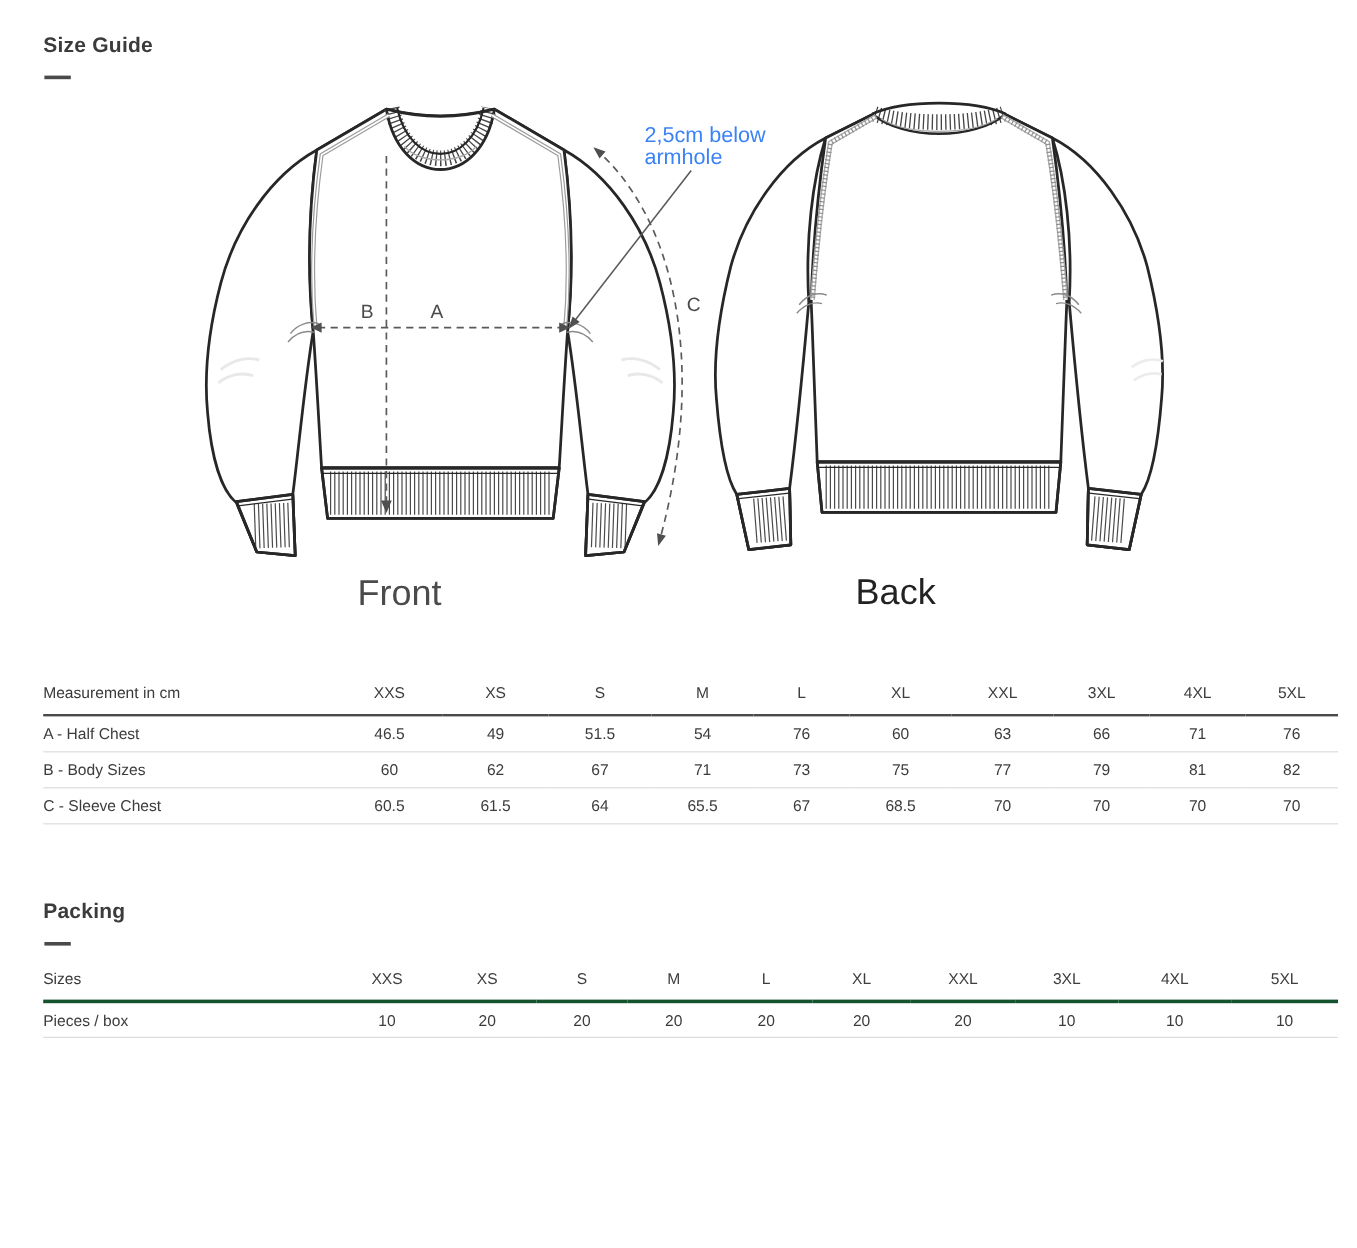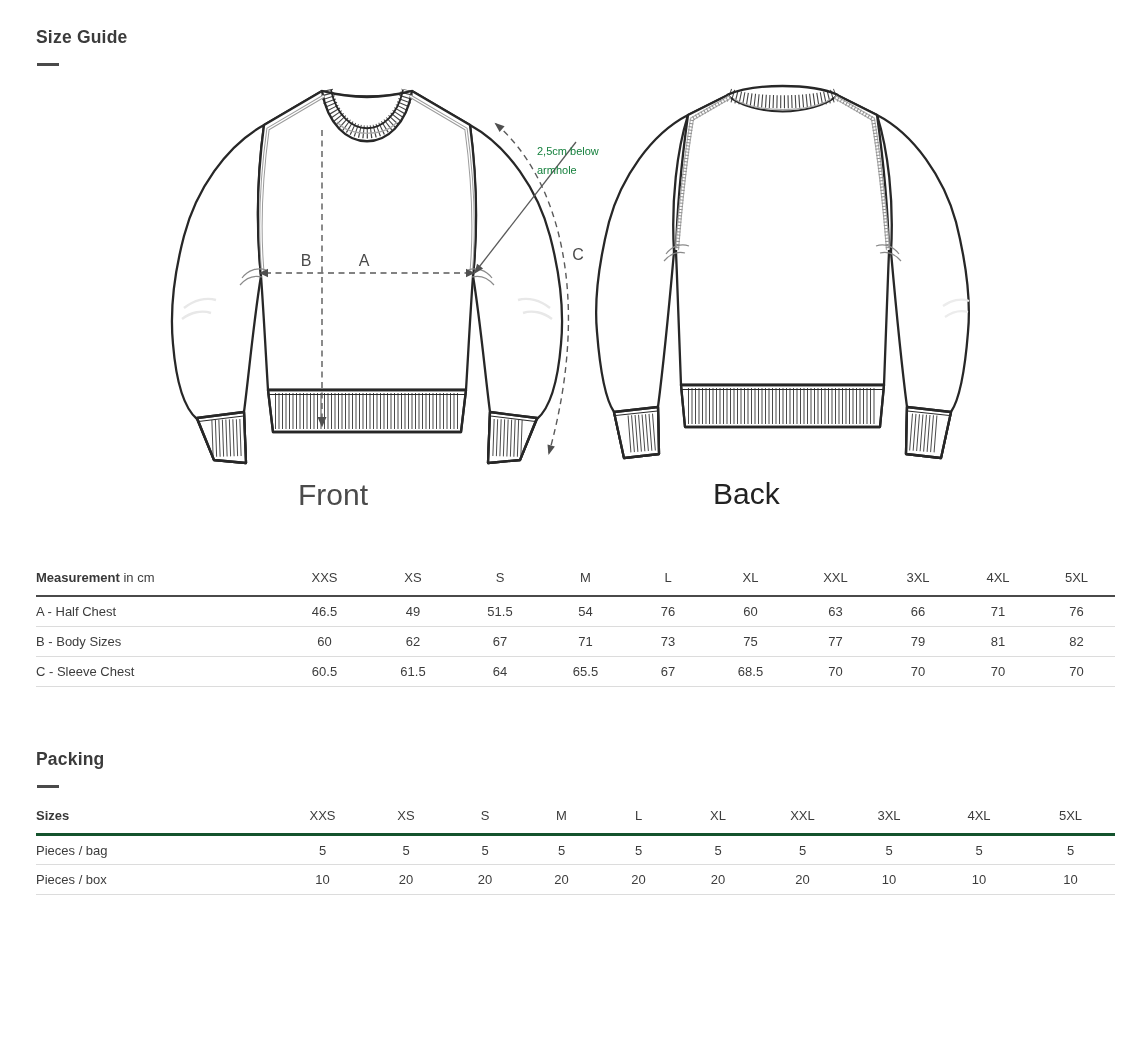--- a/index.html
+++ b/index.html
@@ -8,26 +8,26 @@
     position:relative; width:1131px; height:1040px; background:#ffffff;
     font-family:"Liberation Sans", sans-serif; color:#3c3c3c; overflow:hidden;
   }
   .abs { position:absolute; }
   .section-heading { font-size:17.5px; font-weight:700; color:#3b3b3b; letter-spacing:.2px; }
   .heading-dash { width:22px; height:3px; background:#4a4a4a; }
   .view-label { width:140px; text-align:left; font-size:30px; }
   #front-label { color:#4b4b4b; }
   #back-label  { color:#222222; }
   .marker-letter { width:26px; text-align:center; font-size:16px; color:#4a4a4a; }
-  .annotation { font-size:11px; line-height:19px; color:#15803d;margin-top:39px; }
+  .annotation { font-size:18px; line-height:19px; color:#3b82f6; }
 
   table { border-collapse:collapse; table-layout:fixed; width:1079px; font-size:13px; color:#3c3c3c; }
   th { font-weight:400; text-align:center; vertical-align:bottom; padding:4px 0 10px; color:#3d3d3d; }
   th.c-first { text-align:left; }
-  th.c-first b { font-weight:700; color:#383838; }
+  th.c-first b { font-weight:400; color:#383838; }
   td { height:30px; text-align:center; border-bottom:1px solid #dcdcdc; }
   td.c-first { text-align:left; }
   #measure-table thead tr { border-bottom:2px solid #4a4a4a; }
   #packing-table thead tr { border-bottom:3px solid #14532d; }
 </style>
 </head>
 <body>
 
 <div id="page">
 
@@ -269,33 +269,20 @@
           <th>L</th>
           <th>XL</th>
           <th>XXL</th>
           <th>3XL</th>
           <th>4XL</th>
           <th>5XL</th>
         </tr>
       </thead>
       <tbody>
         <tr>
-          <td class="c-first">Pieces / bag</td>
-          <td>5</td>
-          <td>5</td>
-          <td>5</td>
-          <td>5</td>
-          <td>5</td>
-          <td>5</td>
-          <td>5</td>
-          <td>5</td>
-          <td>5</td>
-          <td>5</td>
-        </tr>
-        <tr>
           <td class="c-first">Pieces / box</td>
           <td>10</td>
           <td>20</td>
           <td>20</td>
           <td>20</td>
           <td>20</td>
           <td>20</td>
           <td>20</td>
           <td>10</td>
           <td>10</td>

